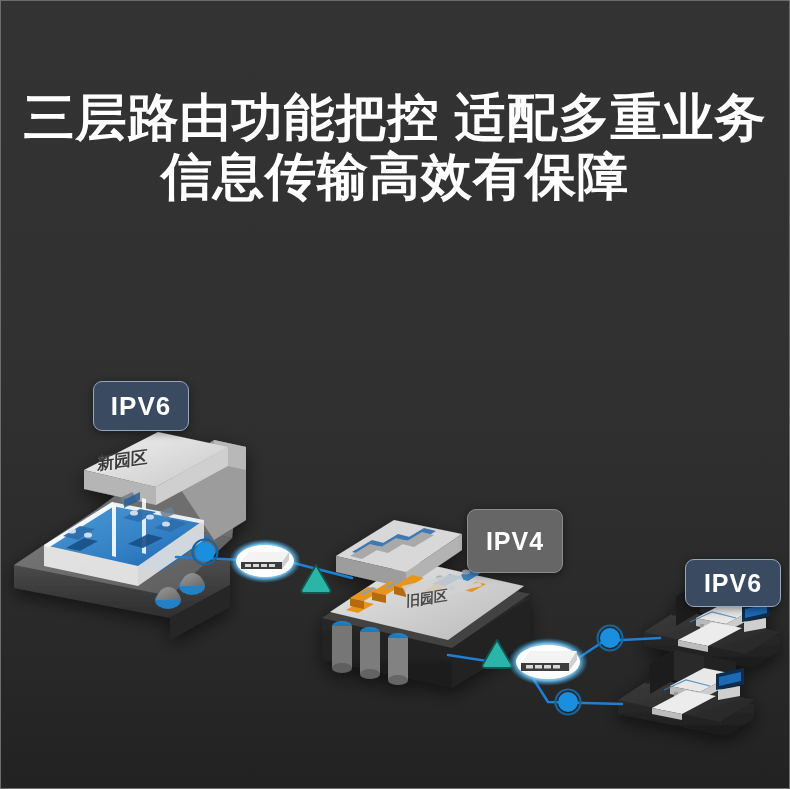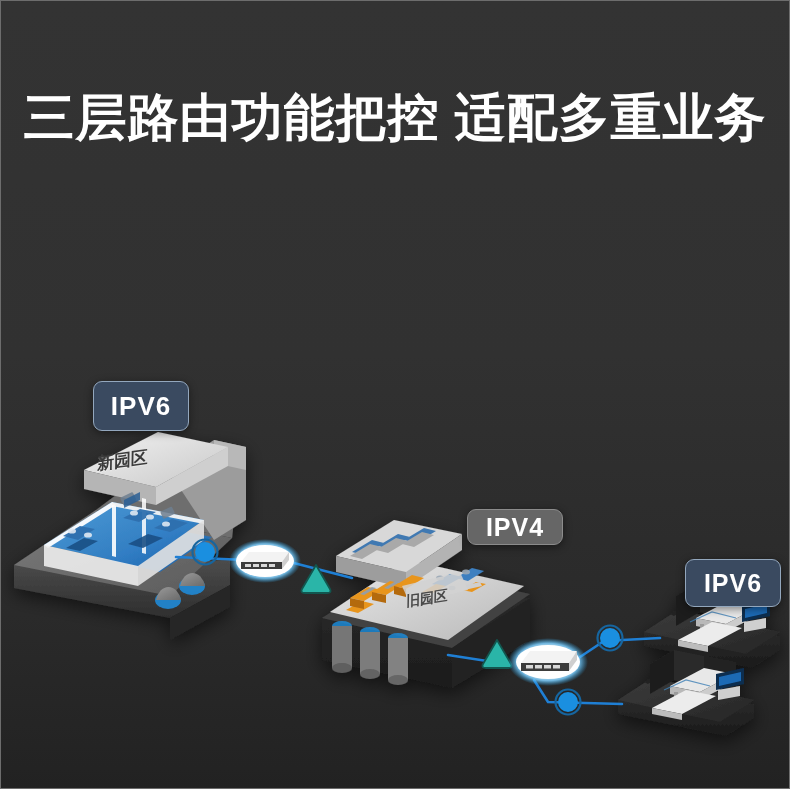--- a/index.html
+++ b/index.html
@@ -45,21 +45,21 @@
     background:#3a4a60;
     border:1.6px solid #93a7bd;
     box-shadow:0 2px 8px rgba(0,0,0,.45);
   }
   .badge-gray{
     background:#666666;
     border:1.6px solid #8c8c8c;
     box-shadow:0 2px 8px rgba(0,0,0,.45);
   }
   #badge-ipv6-left{ left:60px; top:381px; width:96px; height:50px; font-size:26px; }
-  #badge-ipv4-mid { left:434px; top:509px; width:96px; height:36px; font-size:25px; }
+  #badge-ipv4-mid { left:434px; top:509px; width:96px; height:64px; font-size:25px; }
   #badge-ipv6-right{ left:652px; top:559px; width:96px; height:48px; font-size:25px; }
 
   
   #scene{ position:absolute; left:0; top:0; width:790px; height:789px; z-index:10; }
 
   
   .bldg-label{
     position:absolute; z-index:22;
     color:#3b3b3b; font-weight:700;
     white-space:nowrap;
@@ -76,20 +76,21 @@
     color:#4a4a4a;
   }
 </style>
 </head>
 <body>
 
 <div id="stage">
 
   <div id="title-block">
     <div class="title-line" id="title-line-1">三层路由功能把控 适配多重业务</div>
+    <div class="title-line" id="title-line-2">信息传输高效有保障</div>
   </div>
 
   <svg id="scene" viewBox="0 0 790 789">
     <defs>
       <linearGradient id="gWallTop" x1="0" y1="0" x2="1" y2="1">
         <stop offset="0%" stop-color="#f2f2f2"></stop>
           <stop offset="100%" stop-color="#c8c8c8"></stop>
       </linearGradient>
       <linearGradient id="gWallSide" x1="0" y1="0" x2="0" y2="1">
         <stop offset="0%" stop-color="#d6d6d6"></stop>

